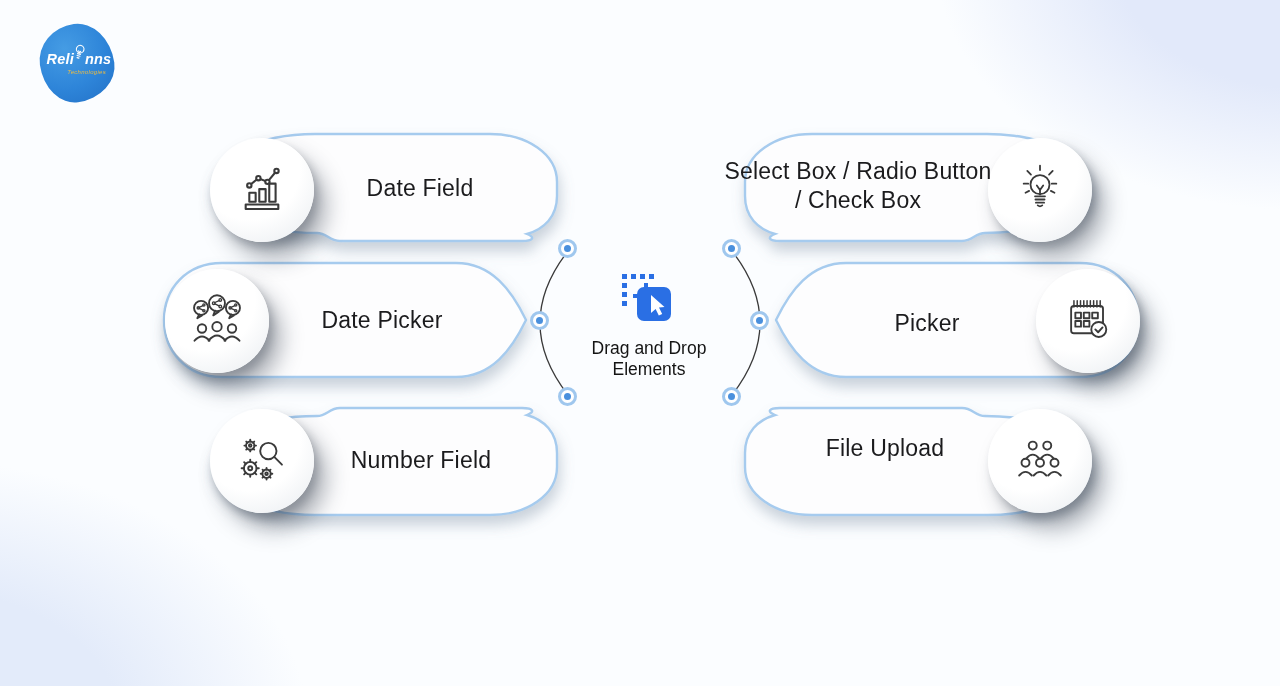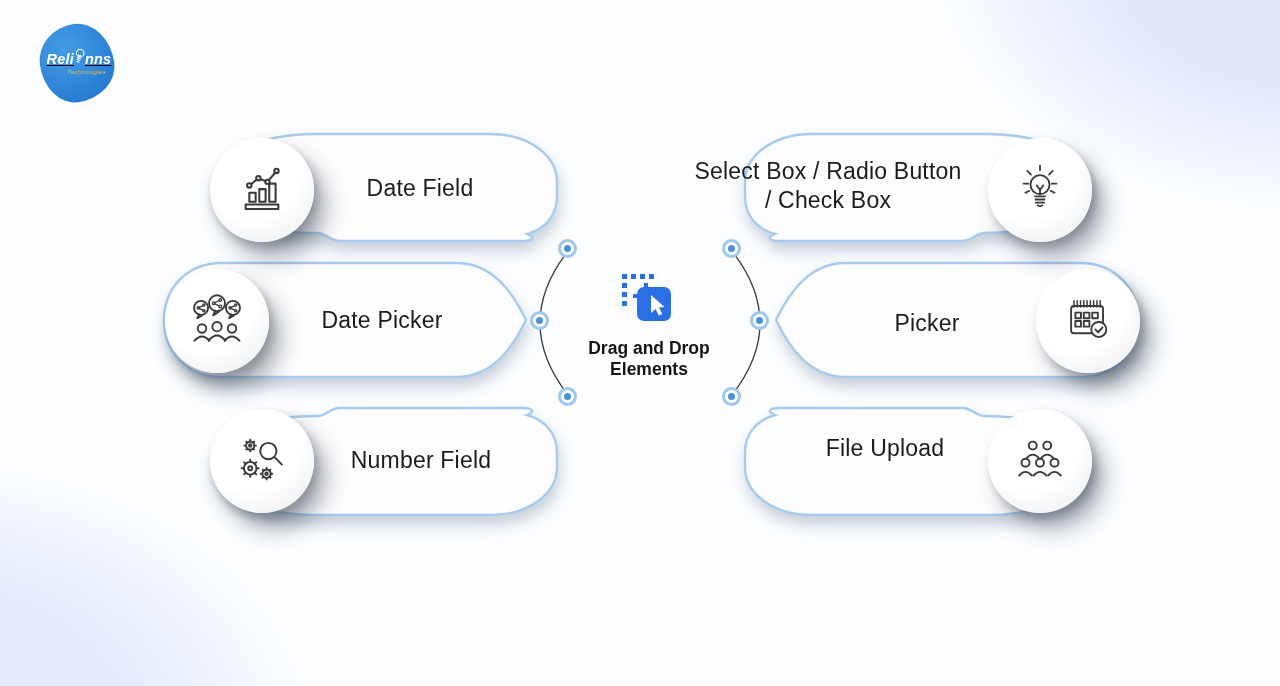--- a/index.html
+++ b/index.html
@@ -37,34 +37,34 @@
   .node{
     position:absolute; width:19px; height:19px; border-radius:50%;
     background:#ffffff; border:3px solid #9fc7ee;
     display:flex; align-items:center; justify-content:center;
   }
   .node .dot{ width:7px; height:7px; border-radius:50%; background:#4a90dd; }
 
   .center-wrap{ position:absolute; left:585px; top:272px; width:128px; text-align:center; }
   .center-icon{ display:inline-block; }
   .center-label{
-    margin-top:10px; font-size:17.5px; font-weight:700; color:#141414; line-height:1.22;
+    margin-top:10px; font-size:17.5px; font-weight:400; color:#141414; line-height:1.22;
   }
 
   
   .logo{ position:absolute; left:40px; top:22px; width:78px; height:84px; }
   .blob{
     position:absolute; left:0; top:2px; width:74px; height:78px;
     background:radial-gradient(circle at 36% 30%, #459ce4 0%, #2e85d9 55%, #2270c6 100%);
     border-radius:53% 47% 56% 44% / 46% 56% 44% 54%;
     transform:rotate(-8deg);
   }
   .logo-inner{
     position:absolute; left:50%; top:44%; transform:translate(-50%,-50%);
-    display:flex; align-items:flex-end;text-decoration:underline;
+    display:flex; align-items:center;
   }
   .logo-inner span{
     color:#fff; font-style:italic; font-weight:800; font-size:14.5px; letter-spacing:.2px;
   }
   .logo-bulb{ margin:-10px 0 0 0; transform:rotate(14deg); }
   .logo-tagline{
     position:absolute; left:18px; top:56%; width:48px; text-align:right;
     color:#f0bc3f; font-size:6px; letter-spacing:.3px; font-style:italic;
   }
 </style>
@@ -254,21 +254,21 @@
       <circle cx="32" cy="34" r="4.4"></circle>
         <path d="M 25,48 Q 32,40 39,48"></path>
       <circle cx="48" cy="34" r="4.4"></circle>
         <path d="M 41,48 Q 48,40 55,48"></path>
     </svg>
   </div>
 
   <div class="pill-label" style="left:420px; top:189px;">Date Field</div>
   <div class="pill-label" style="left:382px; top:321px;">Date Picker</div>
   <div class="pill-label" style="left:421px; top:461px;">Number Field</div>
-  <div class="pill-label wrap" style="left:828px; top:186px;">Select Box / Radio Button / Check Box</div>
+  <div class="pill-label wrap" style="left:858px; top:186px;">Select Box / Radio Button / Check Box</div>
   <div class="pill-label" style="left:927px; top:324px;">Picker</div>
   <div class="pill-label" style="left:877px; top:449px;margin-left:8px;">File Upload</div>
 
   <div class="node" style="left:558px; top:239px;">
       <div class="dot"></div>
     </div>
   <div class="node" style="left:530px; top:311px;">
       <div class="dot"></div>
     </div>
   <div class="node" style="left:558px; top:387px;">

